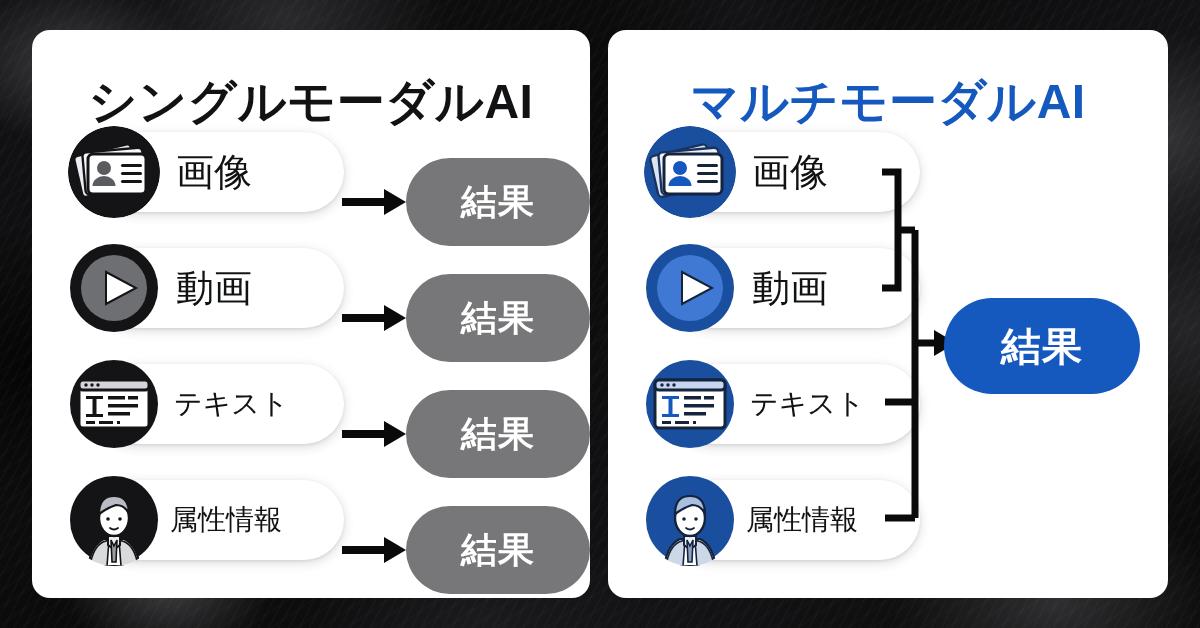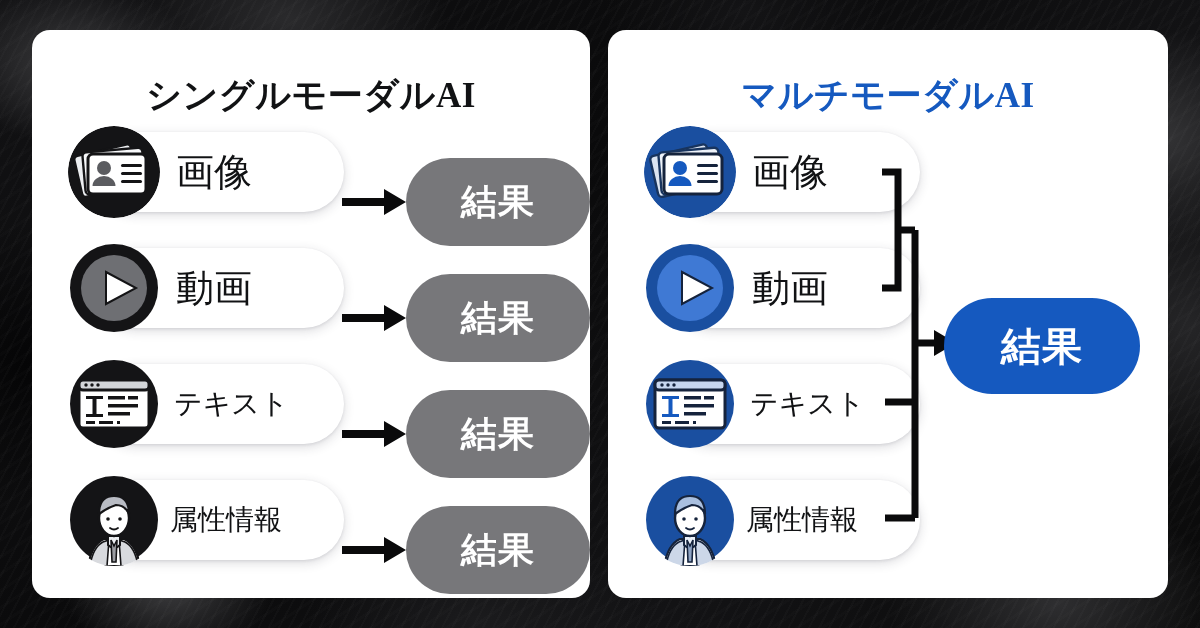--- a/index.html
+++ b/index.html
@@ -51,26 +51,25 @@
   }
   #panel-single { left: 32px;  width: 558px; }
   #panel-multi  { left: 608px; width: 560px; }
 
   .panel-title {
     position: absolute;
     top: 48px;
     left: 0;
     width: 100%;
     text-align: center;
-    font-size: 35px;
+    font-size: 48px;
     font-weight: 700;
     letter-spacing: 0.5px;
     line-height: 1;
     white-space: nowrap;
-    font-family: Liberation Serif, serif;
   }
   #title-single { color: #111214; }
   #title-multi  { color: #1559bf; }
 
   
   .mod-row {
     position: absolute;
     left: 36px;
     height: 92px;
   }

